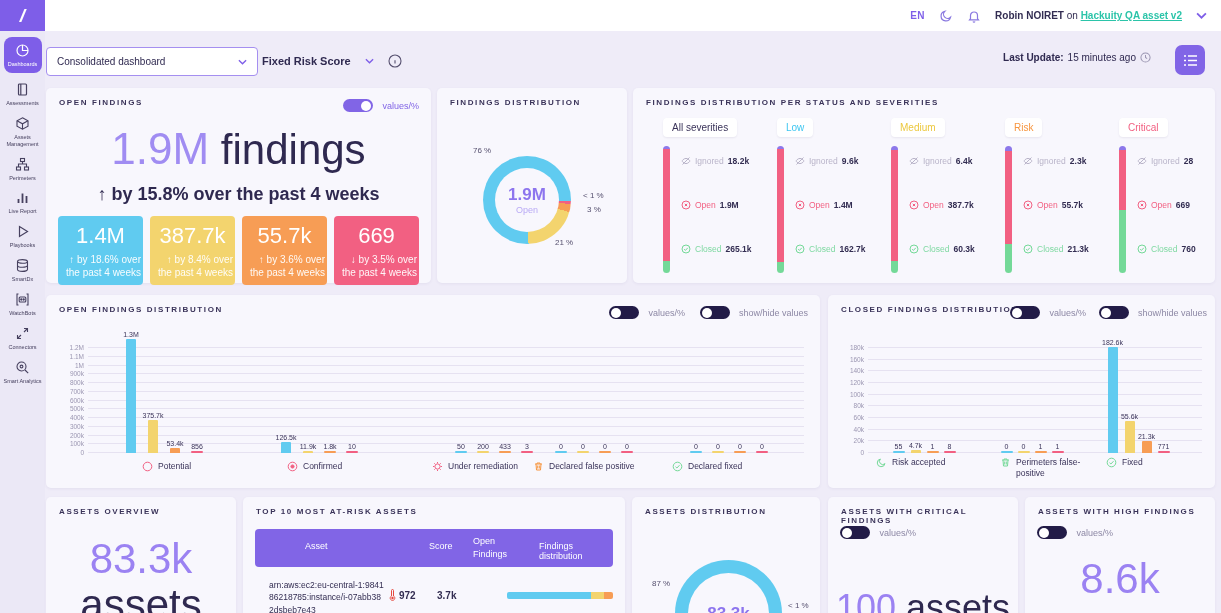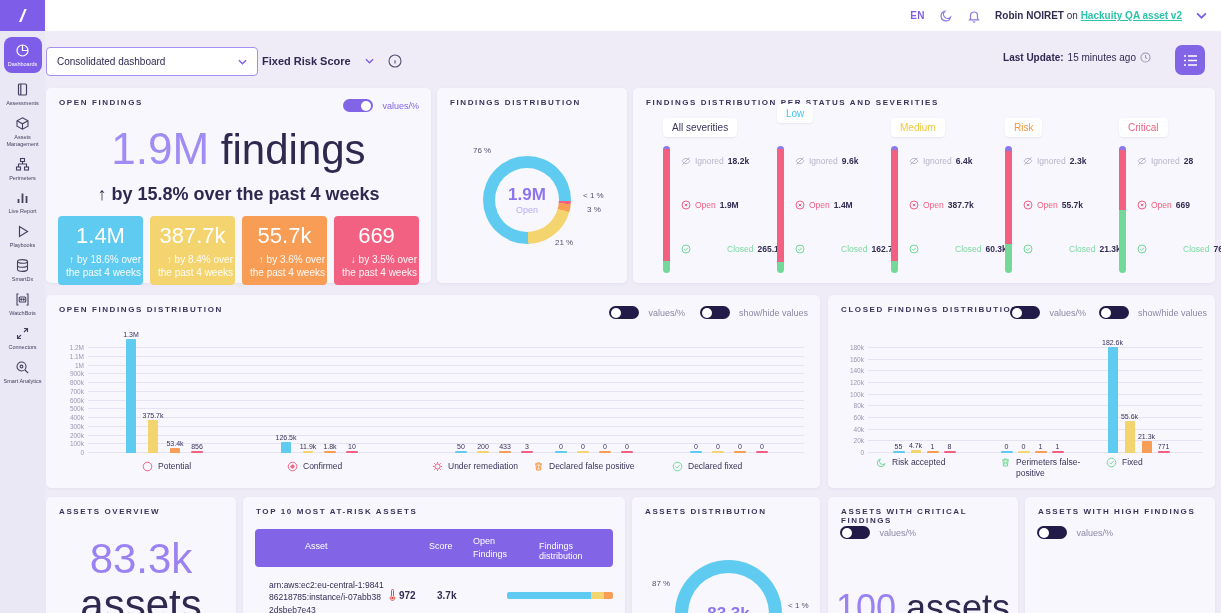--- a/index.html
+++ b/index.html
@@ -58,21 +58,21 @@
         align-items:center;justify-content:center;}
   .dval{font-size:17px;font-weight:700;color:#8d75ee;}
   .dlab{font-size:9px;color:#b9aaf5;}
   .dpct{position:absolute;font-size:8px;color:#56506f;}
   
   .chip{display:inline-block;background:#fff;border-radius:4px;padding:4px 9px;font-size:10px;font-weight:400;
         box-shadow:0 1px 2px rgba(40,30,80,.08);}
   .sevbar{position:absolute;width:7px;border-radius:3.5px;overflow:hidden;display:flex;flex-direction:column;}
   .srow{position:absolute;font-size:8.5px;display:flex;align-items:center;gap:4px;white-space:nowrap;}
   .srow .val{font-weight:700;color:#332d52;}
-  .lab-ign{color:#b9b4c9;}.lab-open{color:#f26082;}.lab-closed{color:#7fd9a2;margin-left:32px;}
+  .lab-ign{color:#b9b4c9;}.lab-open{color:#f26082;}.lab-closed{color:#7fd9a2;}
   .sic{width:10px;height:10px;}
   
   .plot{position:absolute;}
   .gl{position:absolute;left:0;right:0;height:1px;background:#e6e2f1;}
   .yt{position:absolute;left:-34px;top:-3px;width:30px;text-align:right;font-size:6.5px;color:#9b96b2;}
   .bgroup{position:absolute;bottom:0;display:flex;align-items:flex-end;}
   .bcol{width:22px;height:126px;display:flex;flex-direction:column;justify-content:flex-end;align-items:center;}
   .bcol-s{width:17px;}
   .bval{font-size:7px;color:#3a3359;white-space:nowrap;margin-bottom:1px;}
   .bar{width:10px;border-radius:1px 1px 0 0;}
@@ -296,21 +296,21 @@
         <svg class="sic" viewBox="0 0 10 10" fill="none" stroke="#74d998" stroke-width="1">
             <circle cx="5" cy="5" r="4"></circle>
             <path d="M3.2 5.2l1.2 1.2 2.4-2.6"></path>
           </svg>
         <span class="lab-closed">Closed</span>
         <span class="val">265.1k</span>
       </div>
     </div>
 
     <div>
-      <span class="chip abs" style="left:144px;top:16px;color:#3ec6f0">Low</span>
+      <span class="chip abs" style="left:144px;top:30px;color:#3ec6f0">Low</span>
       <div class="sevbar" style="left:144px;top:58px;height:127px">
         <div style="height:3px;background:#8d78ea"></div>
           <div style="height:113px;background:#f26082"></div>
           <div style="height:11px;background:#74d998"></div>
       </div>
       <div class="srow" style="left:162px;top:68px">
         <svg class="sic" viewBox="0 0 10 10" fill="none" stroke="#b9b4c9" stroke-width="1">
             <path d="M1 5s1.6-2.6 4-2.6S9 5 9 5 7.4 7.6 5 7.6 1 5 1 5z"></path>
             <path d="M1.5 8.5l7-7"></path>
           </svg>
@@ -786,15 +786,16 @@
       <span class="purple-big" style="font-weight:500">100</span><span class="dark-big"> assets</span>
     </div>
   </div>
 
   <div class="card" style="left:1025px;top:497px;width:190px;height:140px">
     <div class="ctitle">ASSETS WITH HIGH FINDINGS</div>
     <div class="abs" style="left:12px;top:26px">
       <span class="toggle tg-dark"><span class="knob"></span></span>
       <span class="tlabel">values/%</span>
     </div>
+    <div class="abs purple-big" style="left:0;right:0;top:58px;text-align:center;font-size:42px;font-weight:500">8.6k</div>
   </div>
 
 </div>
 
 </body></html>

